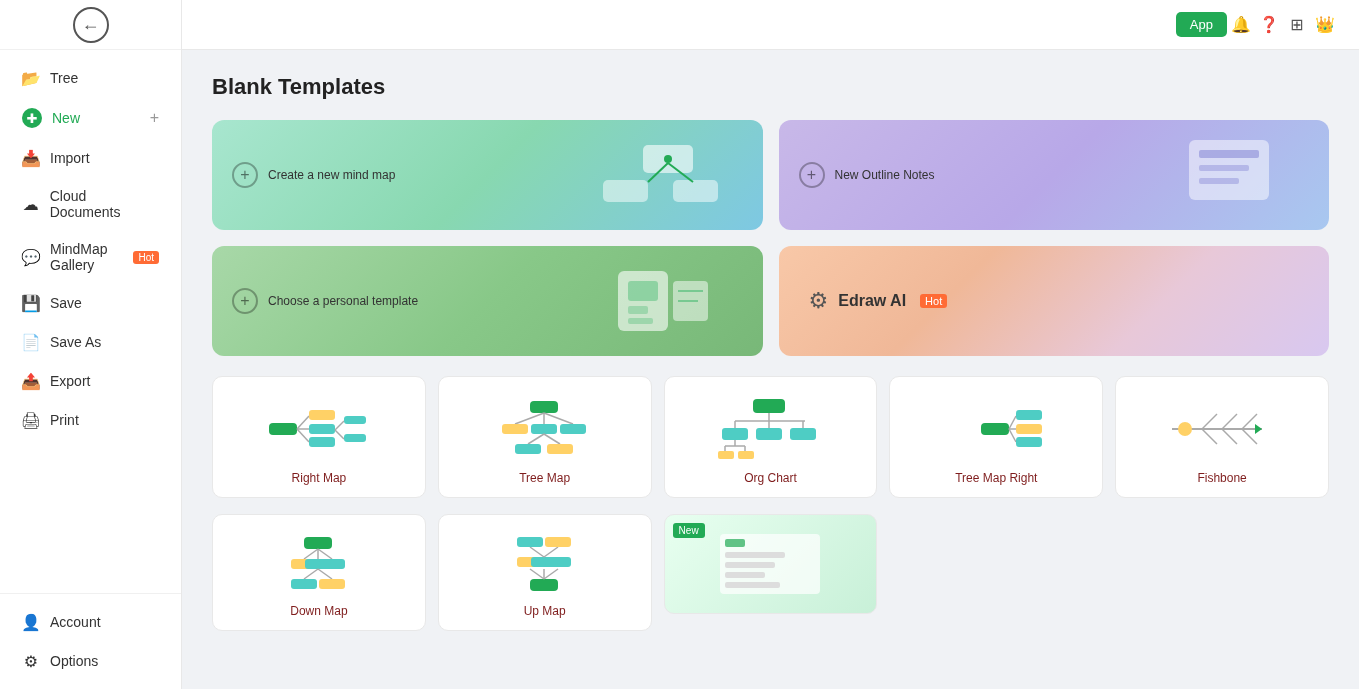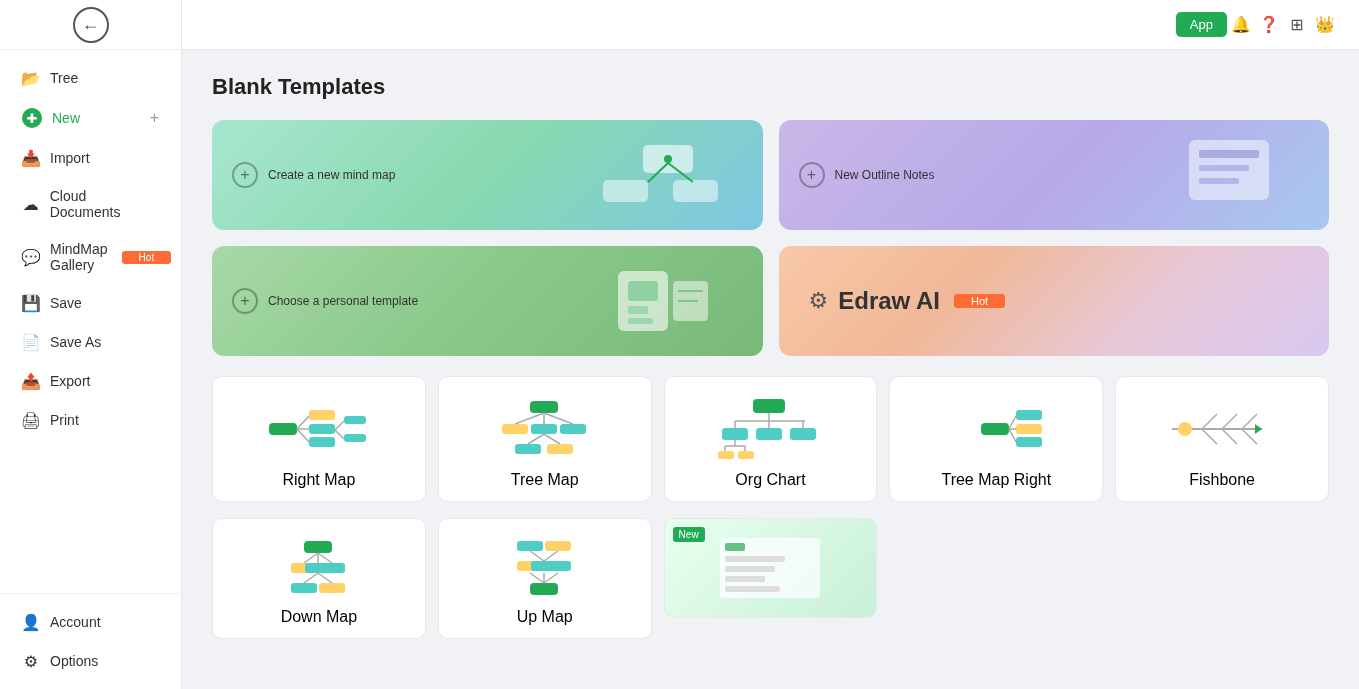--- a/index.html
+++ b/index.html
@@ -28,21 +28,21 @@
     .sidebar-nav { flex: 1; padding: 8px 0; }
     .sidebar-item {
       display: flex; align-items: center; padding: 10px 16px; cursor: pointer;
       color: #333; font-size: 14px; gap: 10px; border-radius: 6px; margin: 1px 6px;
     }
     .sidebar-item .item-icon { width: 18px; height: 18px; display: flex; align-items: center; justify-content: center; font-size: 16px; }
     .new-row { display: flex; align-items: center; justify-content: space-between; padding: 10px 16px; cursor: pointer; border-radius: 6px; margin: 1px 6px; }
     .new-row-left { display: flex; align-items: center; gap: 10px; color: #22aa55; font-size: 14px; font-weight: 500; }
     .new-plus-circle { width: 20px; height: 20px; border-radius: 50%; background: #22aa55; color: #fff; display: flex; align-items: center; justify-content: center; font-size: 13px; }
     .new-add-icon { font-size: 16px; color: #999; }
-    .hot-badge { background: #ff6b35; color: #fff; font-size: 10px; padding: 1px 17px; border-radius: 3px; margin-left: 4px; }
+    .hot-badge { background: #ff6b35; color: #fff; font-size: 10px; padding: 1px 5px; border-radius: 3px; margin-left: 4px; }
     .sidebar-bottom { border-top: 1px solid #f0f0f0; padding: 8px 0; }
 
     
     .main-area { flex: 1; display: flex; flex-direction: column; overflow: hidden; }
     .header {
       height: 50px; background: #fff; border-bottom: 1px solid #e8e8e8;
       display: flex; align-items: center; justify-content: flex-end; padding: 0 20px; gap: 0;
     }
     .header-btn { padding: 5px 14px; background: #22aa55; color: #fff; border: none; border-radius: 5px; font-size: 13px; cursor: pointer; }
     .header-icon { width: 28px; height: 28px; display: flex; align-items: center; justify-content: center; color: #555; font-size: 16px; cursor: pointer; border-radius: 4px; }
@@ -68,21 +68,21 @@
     .card-row { display: flex; align-items: center; }
 
     
     .charts-grid { display: grid; grid-template-columns: repeat(5, 1fr); gap: 12px; margin-bottom: 16px; }
     .chart-card {
       background: #fff; border-radius: 10px; padding: 16px 12px 12px; cursor: pointer;
       display: flex; flex-direction: column; align-items: center; gap: 8px;
       border: 1px solid #e8e8e8; transition: box-shadow 0.2s;
     }
     .chart-preview { width: 120px; height: 70px; display: flex; align-items: center; justify-content: center; }
-    .chart-label { font-size: 16px; color: #000000; text-align: center; }
+    .chart-label { font-size: 12px; color: #7f1d1d; text-align: center; }
 
     
     .bottom-grid { display: grid; grid-template-columns: repeat(5, 1fr); gap: 12px; }
     .bottom-card {
       background: #fff; border-radius: 10px; overflow: hidden; cursor: pointer;
       border: 1px solid #e8e8e8; height: 100px; position: relative;
     }
     .chart-preview-inner { width: 100%; height: 100%; display: flex; align-items: center; justify-content: center; }
     .badge-recommended { position: absolute; top: 8px; left: 8px; background: #ff8c42; color: #fff; font-size: 10px; padding: 2px 6px; border-radius: 3px; }
     .badge-new { position: absolute; top: 8px; left: 8px; background: #22aa55; color: #fff; font-size: 10px; padding: 2px 6px; border-radius: 3px; }
@@ -227,21 +227,21 @@
             <rect x="75" y="25" width="35" height="40" rx="4" fill="rgba(255,255,255,0.5)"></rect>
             <line x1="80" y1="35" x2="105" y2="35" stroke="rgba(50,180,100,0.5)" stroke-width="2"></line>
             <line x1="80" y1="45" x2="100" y2="45" stroke="rgba(50,180,100,0.5)" stroke-width="2"></line>
           </svg>
         </div>
       </div>
 
       <div class="template-card-lg card-peach">
         <div class="card-content" style="flex:1; display:flex; align-items:center; gap:10px; padding: 0 30px;">
           <span style="font-size:22px; color:#555;">⚙</span>
-          <span style="font-size:24px; font-weight:600; color:#333;">Edraw AI</span>
+          <span style="font-size:16px; font-weight:600; color:#333;">Edraw AI</span>
           <span class="hot-badge" style="background:#ff6b35; font-size:11px;">Hot</span>
         </div>
       </div>
     </div>
 
     <div class="charts-grid">
 
       <div class="chart-card">
         <div class="chart-preview">
           <svg width="110" height="65" viewBox="0 0 110 65">

